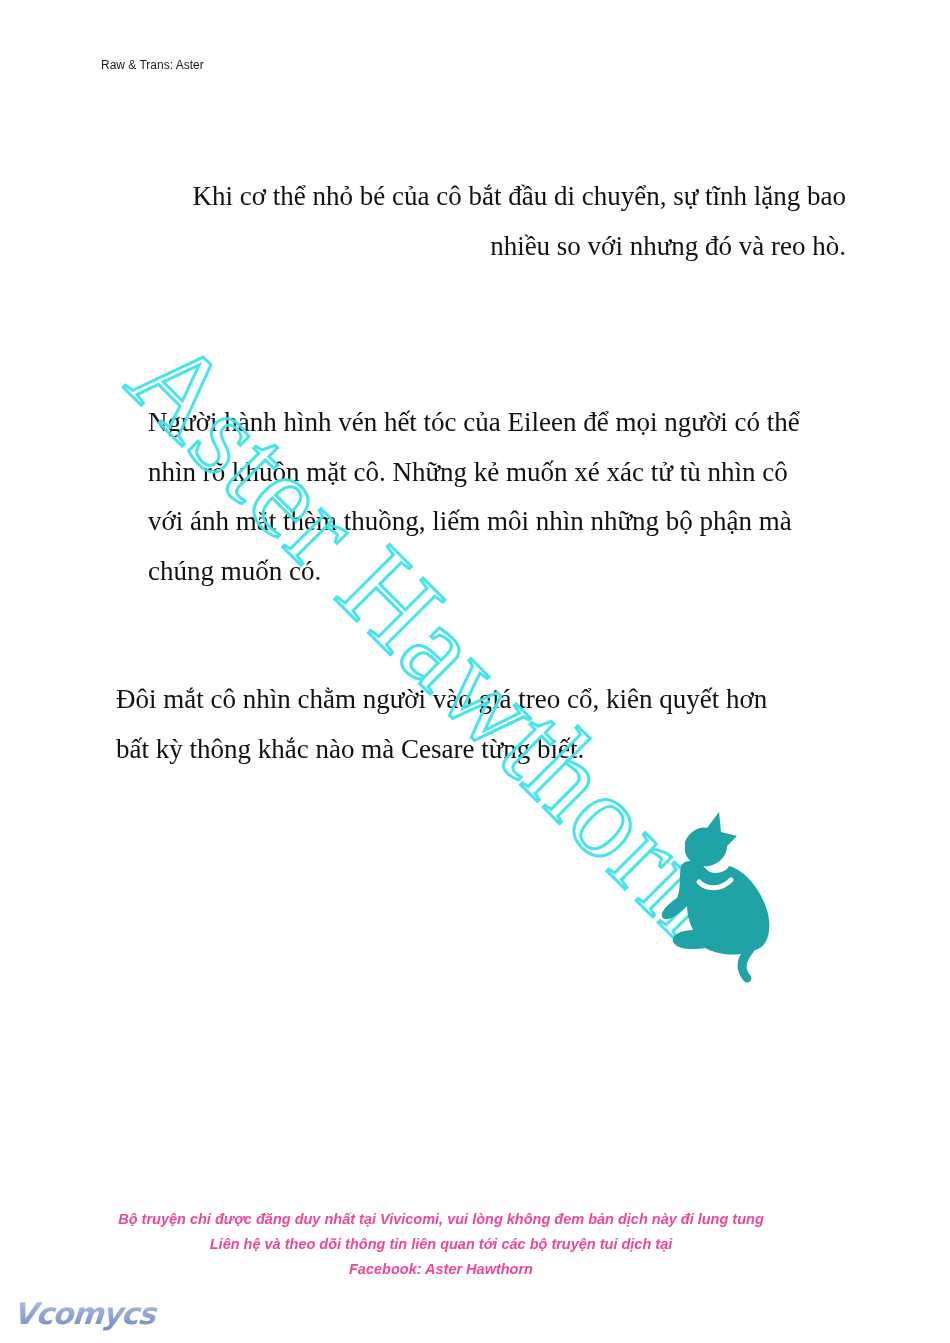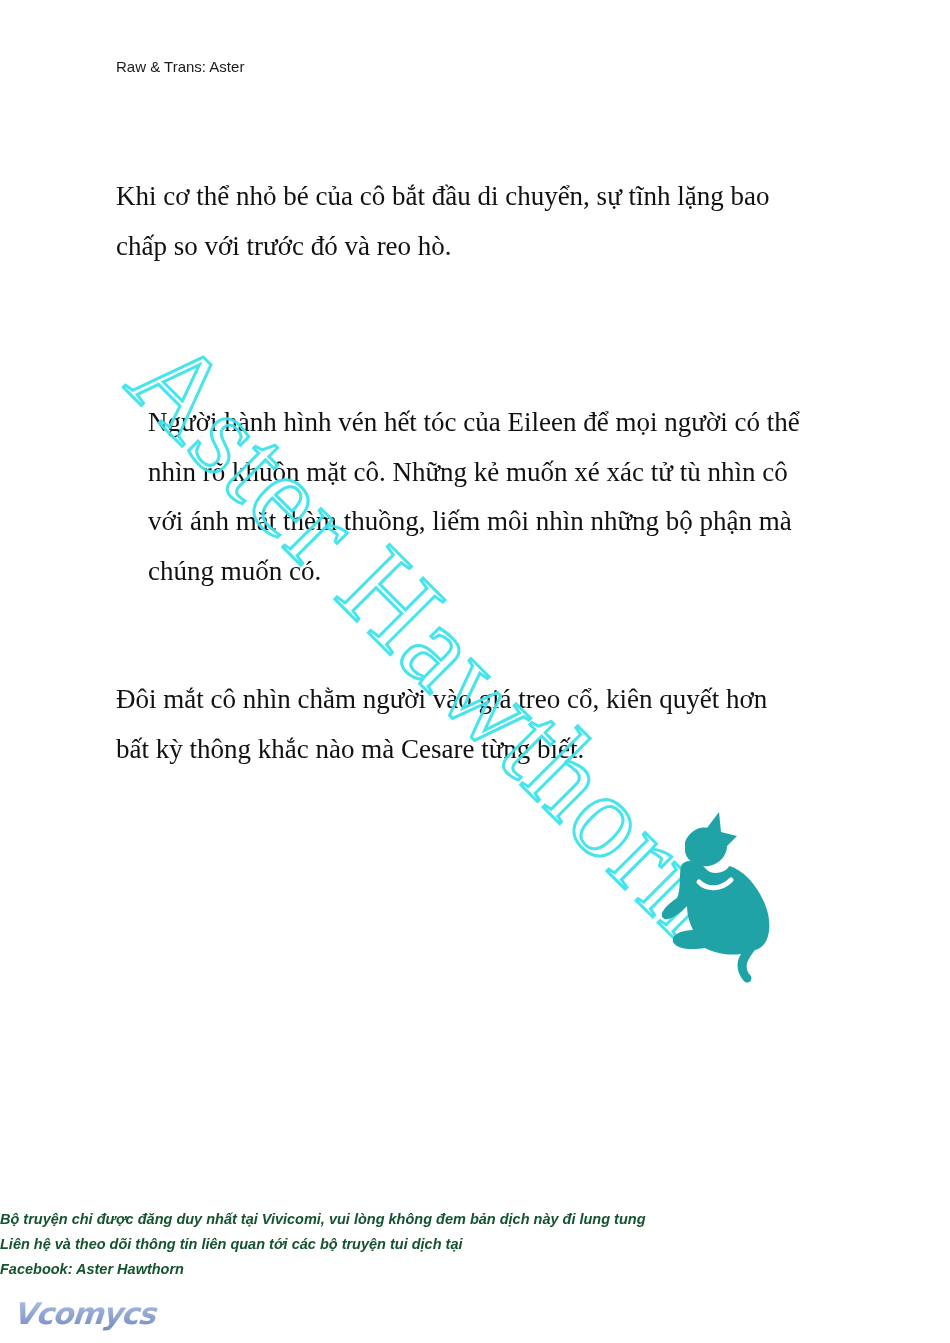--- a/index.html
+++ b/index.html
@@ -15,41 +15,41 @@
     }
     .page {
       position: absolute;
       left: 0; top: 0;
       width: 950px;
       height: 1343px;
       background: #ffffff;
     }
     .header {
       position: absolute;
-      left: 116px;
+      left: 101px;
       top: 58px;
       font-family: "Liberation Sans", sans-serif;
-      font-size: 15px;
+      font-size: 12px;
       color: #1a1a1a;
       white-space: nowrap;
     }
     .body-text {
       position: absolute;
       left: 116px;
       width: 730px;
       font-family: "Liberation Serif", serif;
       font-size: 27px;
       line-height: 49.5px;
       color: #111111;
     }
     .body-text .line {
       display: block;
       white-space: nowrap;
     }
-    #para-1 { top: 172px; }
+    #para-1 { top: 172px; text-align: right; }
     #para-2 { top: 398px; margin-left: 32px; }
     #para-3 { top: 675px; }
     #para-4 { top: 951px; }
 
     .watermark {
       position: absolute;
       left: 95px;
       top: 570px;
       transform-origin: 0 50%;
       transform: rotate(45deg);
@@ -77,27 +77,27 @@
       top: 810px;
       width: 125px;
       height: 175px;
       z-index: 3;
     }
     .footer-notes {
       position: absolute;
       left: 0;
       top: 1207px;
       width: 882px;
-      text-align: left;
+      text-align: center;
       font-family: "Liberation Sans", sans-serif;
       font-style: italic;
       font-weight: bold;
       font-size: 14.5px;
       line-height: 25px;
-      color: #14532d;
+      color: #ec4899;
     }
     .footer-notes .line { display: block; white-space: nowrap; }
     .logo {
       position: absolute;
       left: 16px;
       top: 1294px;
       width: 130px;
       height: 40px;
     }
     .logo-text {
@@ -118,21 +118,21 @@
   </style>
 </head>
 <body>
 
 <div class="page">
 
   <div class="header">Raw &amp; Trans: Aster</div>
 
   <div class="body-text" id="para-1">
     <span class="line">Khi cơ thể nhỏ bé của cô bắt đầu di chuyển, sự tĩnh lặng bao</span>
-    <span class="line">chấp so với trước đó và reo hò.</span>
+    <span class="line">nhiều so với nhưng đó và reo hò.</span>
   </div>
 
   <div class="body-text" id="para-2">
     <span class="line">Người hành hình vén hết tóc của Eileen để mọi người có thể</span>
     <span class="line">nhìn rõ khuôn mặt cô. Những kẻ muốn xé xác tử tù nhìn cô</span>
     <span class="line">với ánh mắt thèm thuồng, liếm môi nhìn những bộ phận mà</span>
     <span class="line">chúng muốn có.</span>
   </div>
 
   <div class="body-text" id="para-3">

